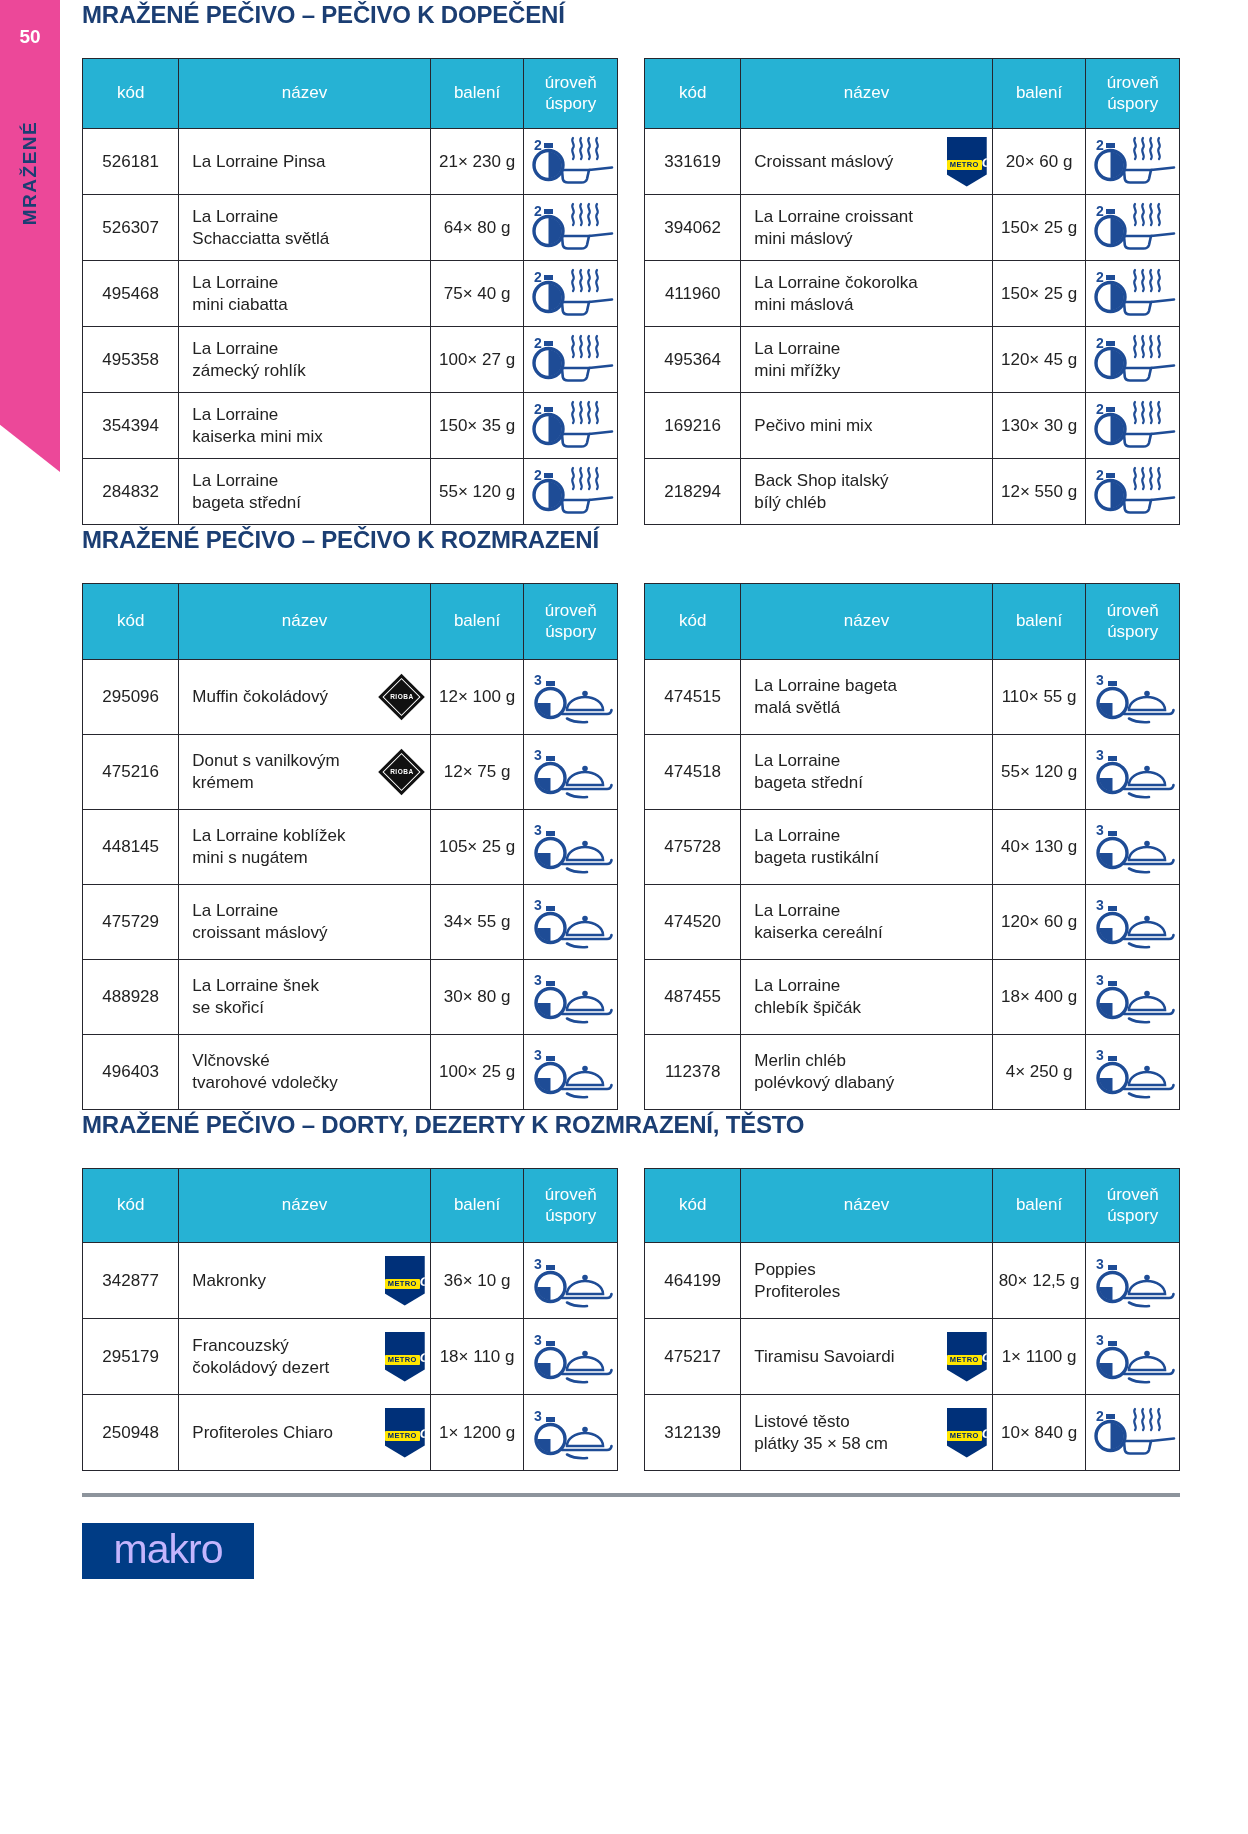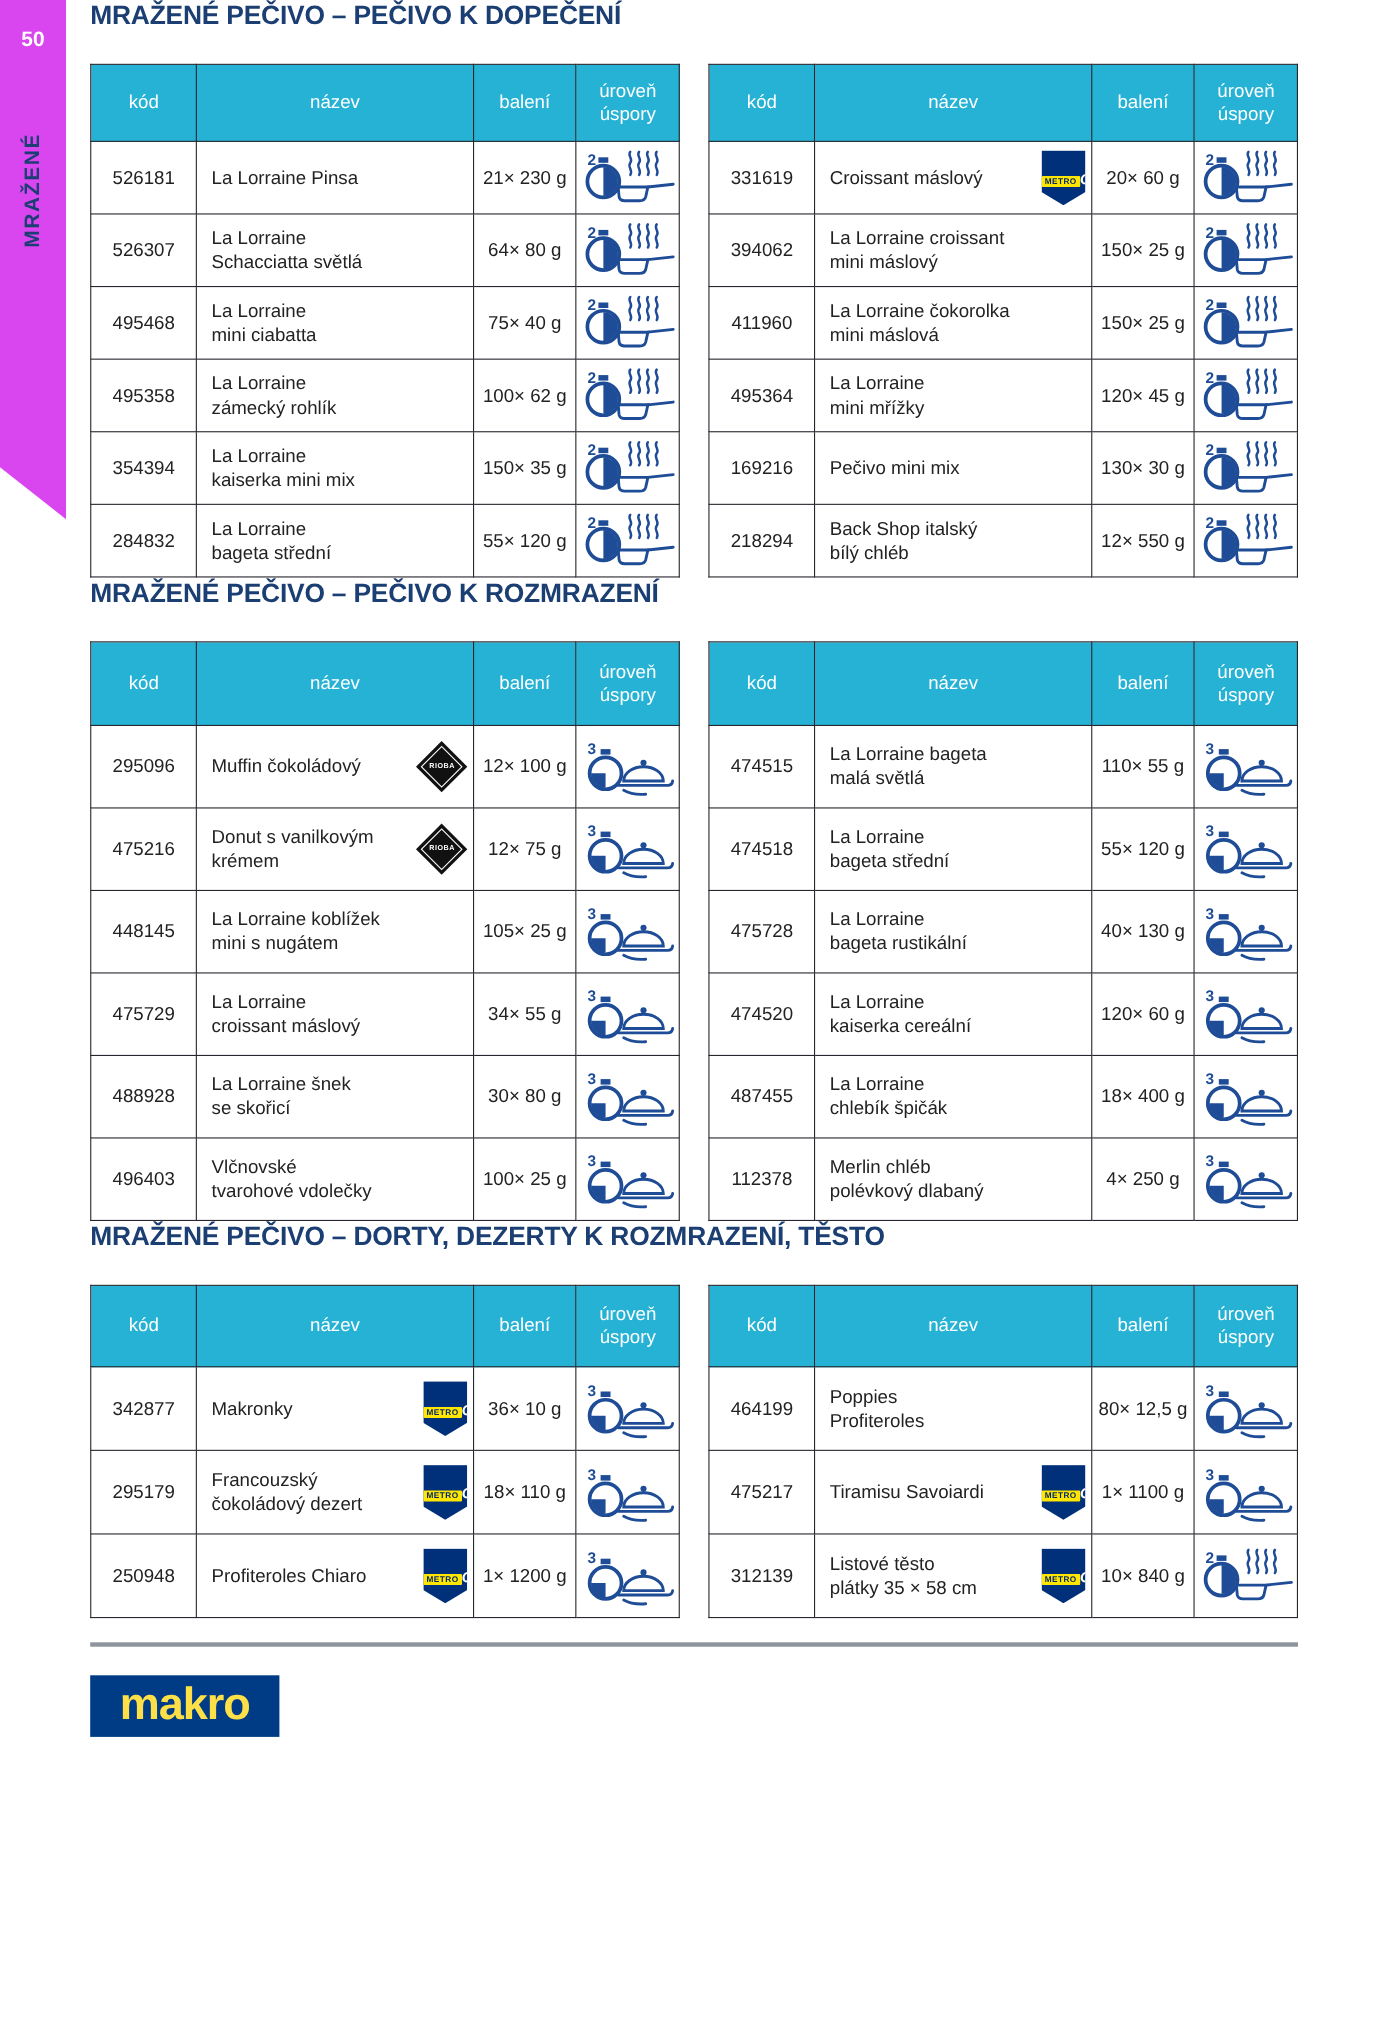--- a/index.html
+++ b/index.html
@@ -1,20 +1,20 @@
 <!DOCTYPE html>
 <html lang="cs"><head>
 <meta charset="utf-8">
 <style>
   html,body{margin:0;padding:0;background:#ffffff;}
   .page{position:relative;width:1248px;height:1834px;background:#fff;overflow:hidden;
         font-family:"Liberation Sans",sans-serif;color:#222;}
 
   
-  .side-tab{position:absolute;left:0;top:0;width:60px;height:472px;background:#d946ef;
+  .side-tab{position:absolute;left:0;top:0;width:60px;height:472px;background:#ec4899;
             clip-path:polygon(0 0,100% 0,100% 100%,0 90%);}
   .page-num{position:absolute;top:26px;left:0;width:60px;text-align:center;
             color:#fff;font-weight:bold;font-size:19px;}
   .tab-label-wrap{position:absolute;top:88px;left:0;width:60px;height:170px;
             display:flex;align-items:center;justify-content:center;}
   .tab-label-wrap span{transform:rotate(-90deg);white-space:nowrap;color:#1b3e73;
             font-weight:bold;font-size:19px;letter-spacing:1.5px;}
 
   
   .content{position:absolute;left:82px;top:0;width:1098px;}
@@ -53,21 +53,21 @@
               font-size:13px;margin-top:2px;line-height:1;}
   .rioba{position:absolute;right:12px;top:50%;transform:translateY(-50%) rotate(45deg);
          width:33px;height:33px;background:#111;display:flex;align-items:center;justify-content:center;}
   .rioba::before{content:"";position:absolute;inset:3px;border:1px solid #fff;}
   .rioba span{transform:rotate(-45deg);color:#fff;font-size:6.5px;font-weight:bold;letter-spacing:0.5px;}
 
   
   .divider{margin-top:22px;height:4px;background:#8d949c;border:none;width:100%;}
   .makro-logo{margin-top:26px;width:172px;height:56px;background:#003c85;
               display:flex;align-items:flex-start;justify-content:center;}
-  .makro-logo span{color:#fde047;font-size:41px;font-weight:bold;letter-spacing:-1px;line-height:52px;}
+  .makro-logo span{color:#c4b5fd;font-size:41px;font-weight:normal;letter-spacing:-1px;line-height:52px;}
 </style>
 </head>
 <body>
 
 <div class="page">
 
   <div class="side-tab">
     <div class="page-num">50</div>
     <div class="tab-label-wrap">
       <span>MRAŽENÉ</span>
@@ -169,21 +169,21 @@
                       <circle cx="21.5" cy="31" r="14.5" fill="#fff" stroke="#1e4c96" stroke-width="3.4"></circle>
                       <path d="M21.5 31 V17.8 A13.2 13.2 0 0 1 21.5 44.2 Z" fill="#1e4c96" stroke="none"></path>
                     </g>
                   </svg>
                 </td>
               </tr>
               <tr>
                 <td class="cell-code">495358</td>
                 <td class="cell-name"><span class="nm">La Lorraine
 zámecký rohlík</span></td>
-                <td class="cell-pack">100× 62 g</td>
+                <td class="cell-pack">100× 27 g</td>
                 <td class="cell-icon">
                   <svg viewBox="0 0 88 56" width="88" height="56" fill="none" stroke-linecap="round">
                     <text x="7" y="16" font-size="14" font-weight="bold" fill="#1e4c96" stroke="none">2</text>
                     <g stroke="#1e4c96" stroke-width="2.2">
                       <path d="M46 4 c-3 3.5 3 6.5 0 10 c-3 4 3 7 0 11"></path>
                       <path d="M54 4 c-3 3.5 3 6.5 0 10 c-3 4 3 7 0 11"></path>
                       <path d="M62 4 c-3 3.5 3 6.5 0 10 c-3 4 3 7 0 11"></path>
                       <path d="M70 4 c-3 3.5 3 6.5 0 10 c-3 4 3 7 0 11"></path>
                     </g>
                     <g stroke="#1e4c96" stroke-width="2.6">

